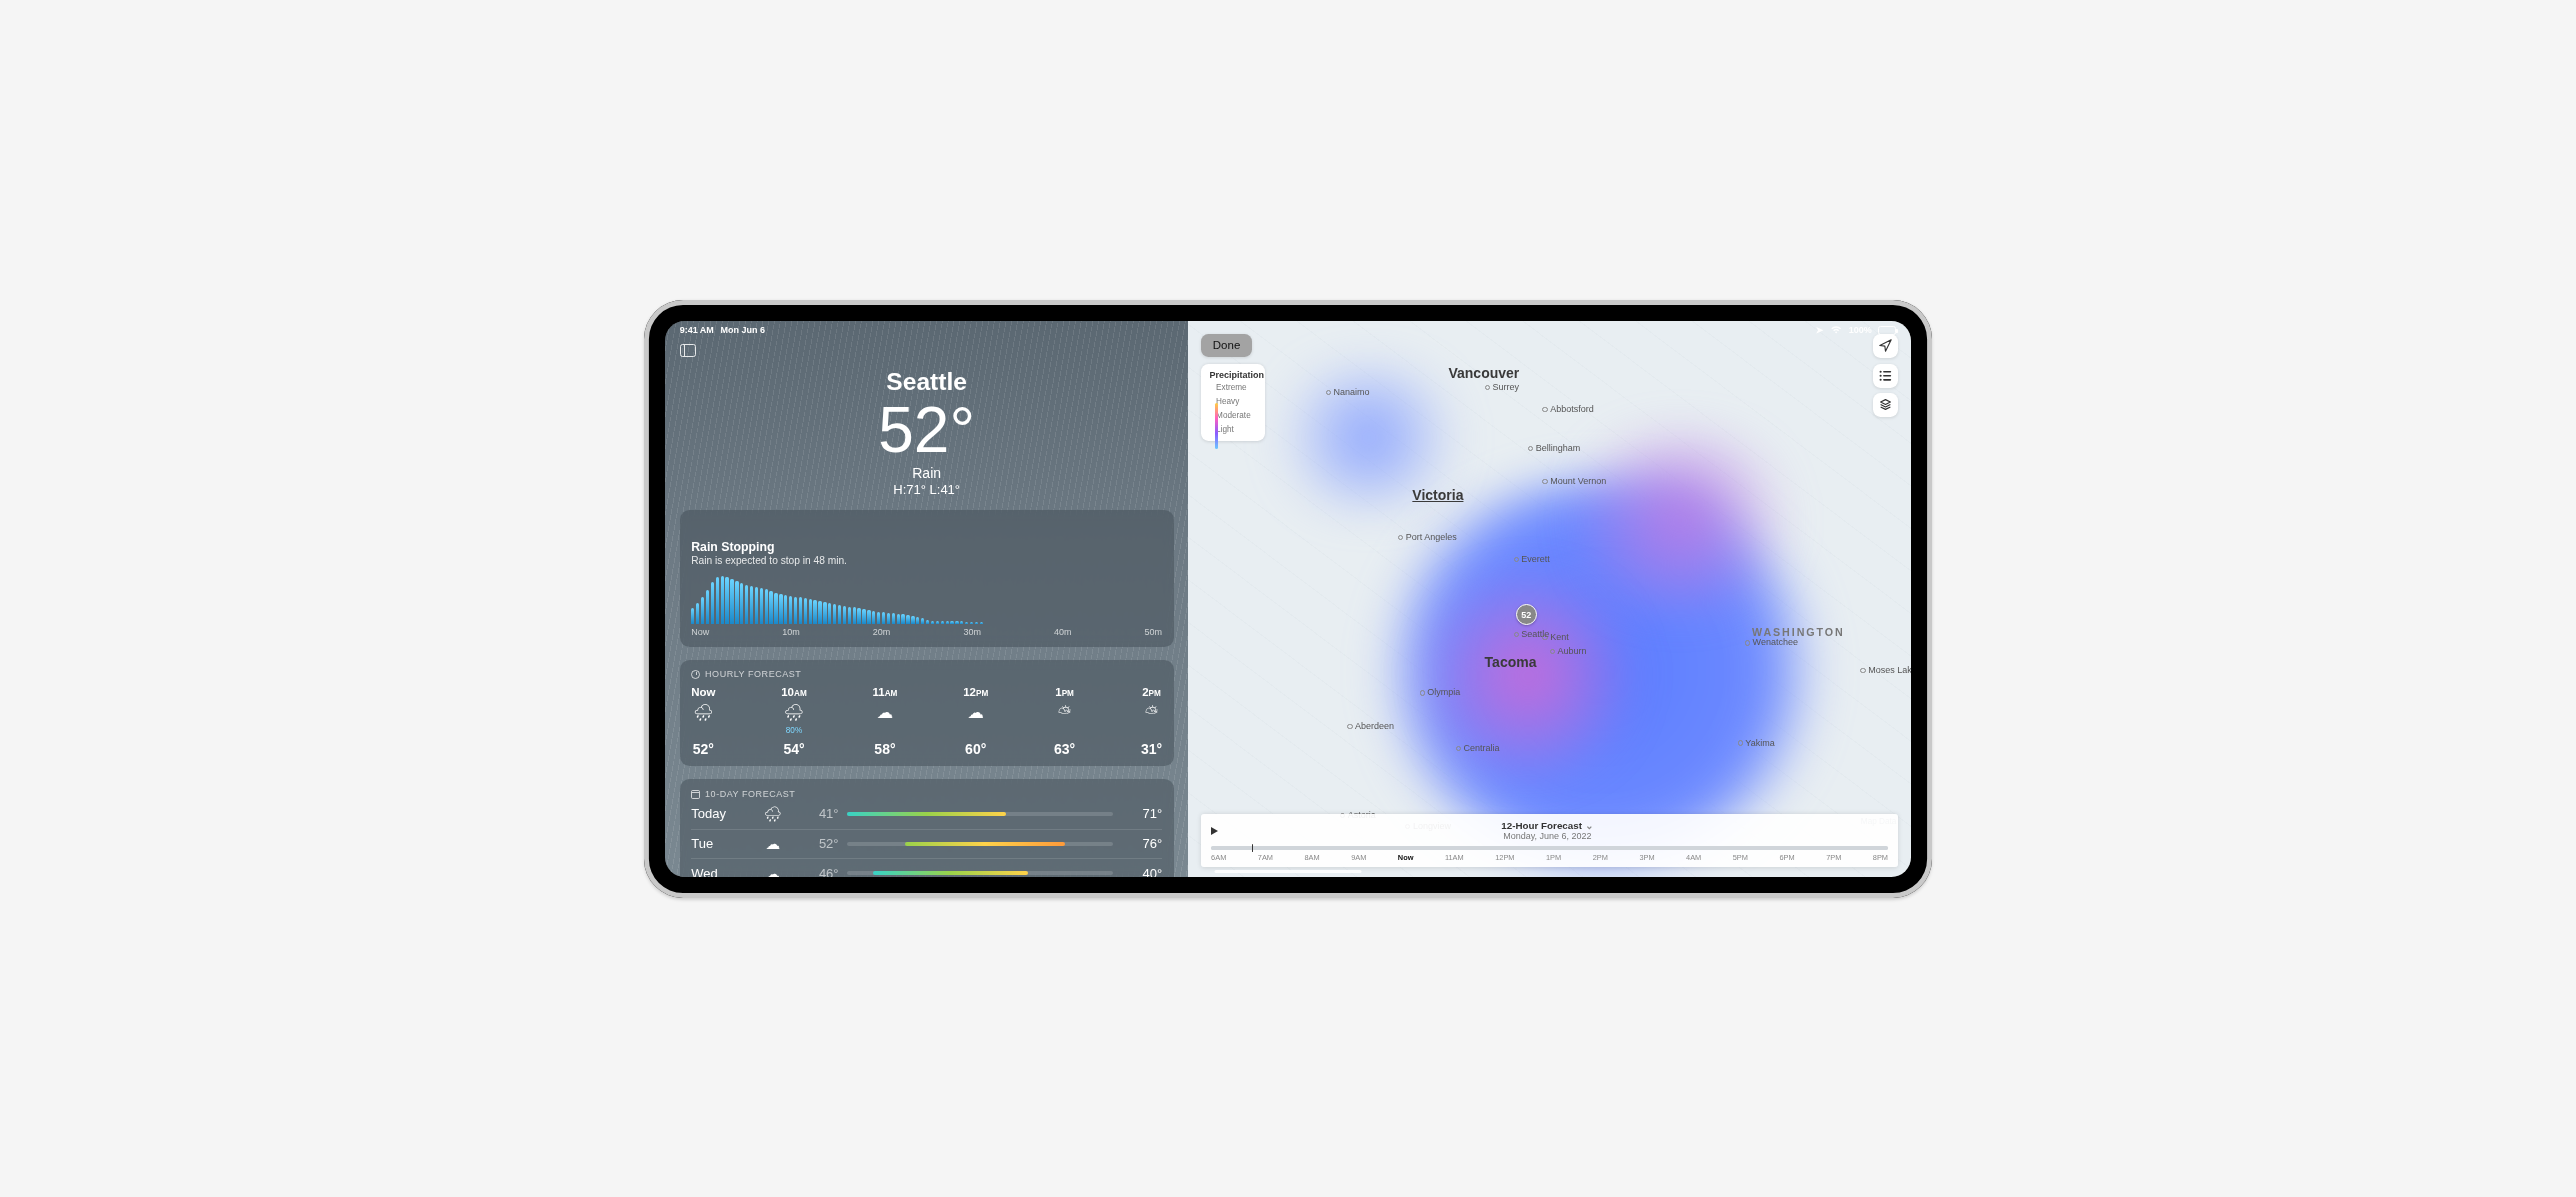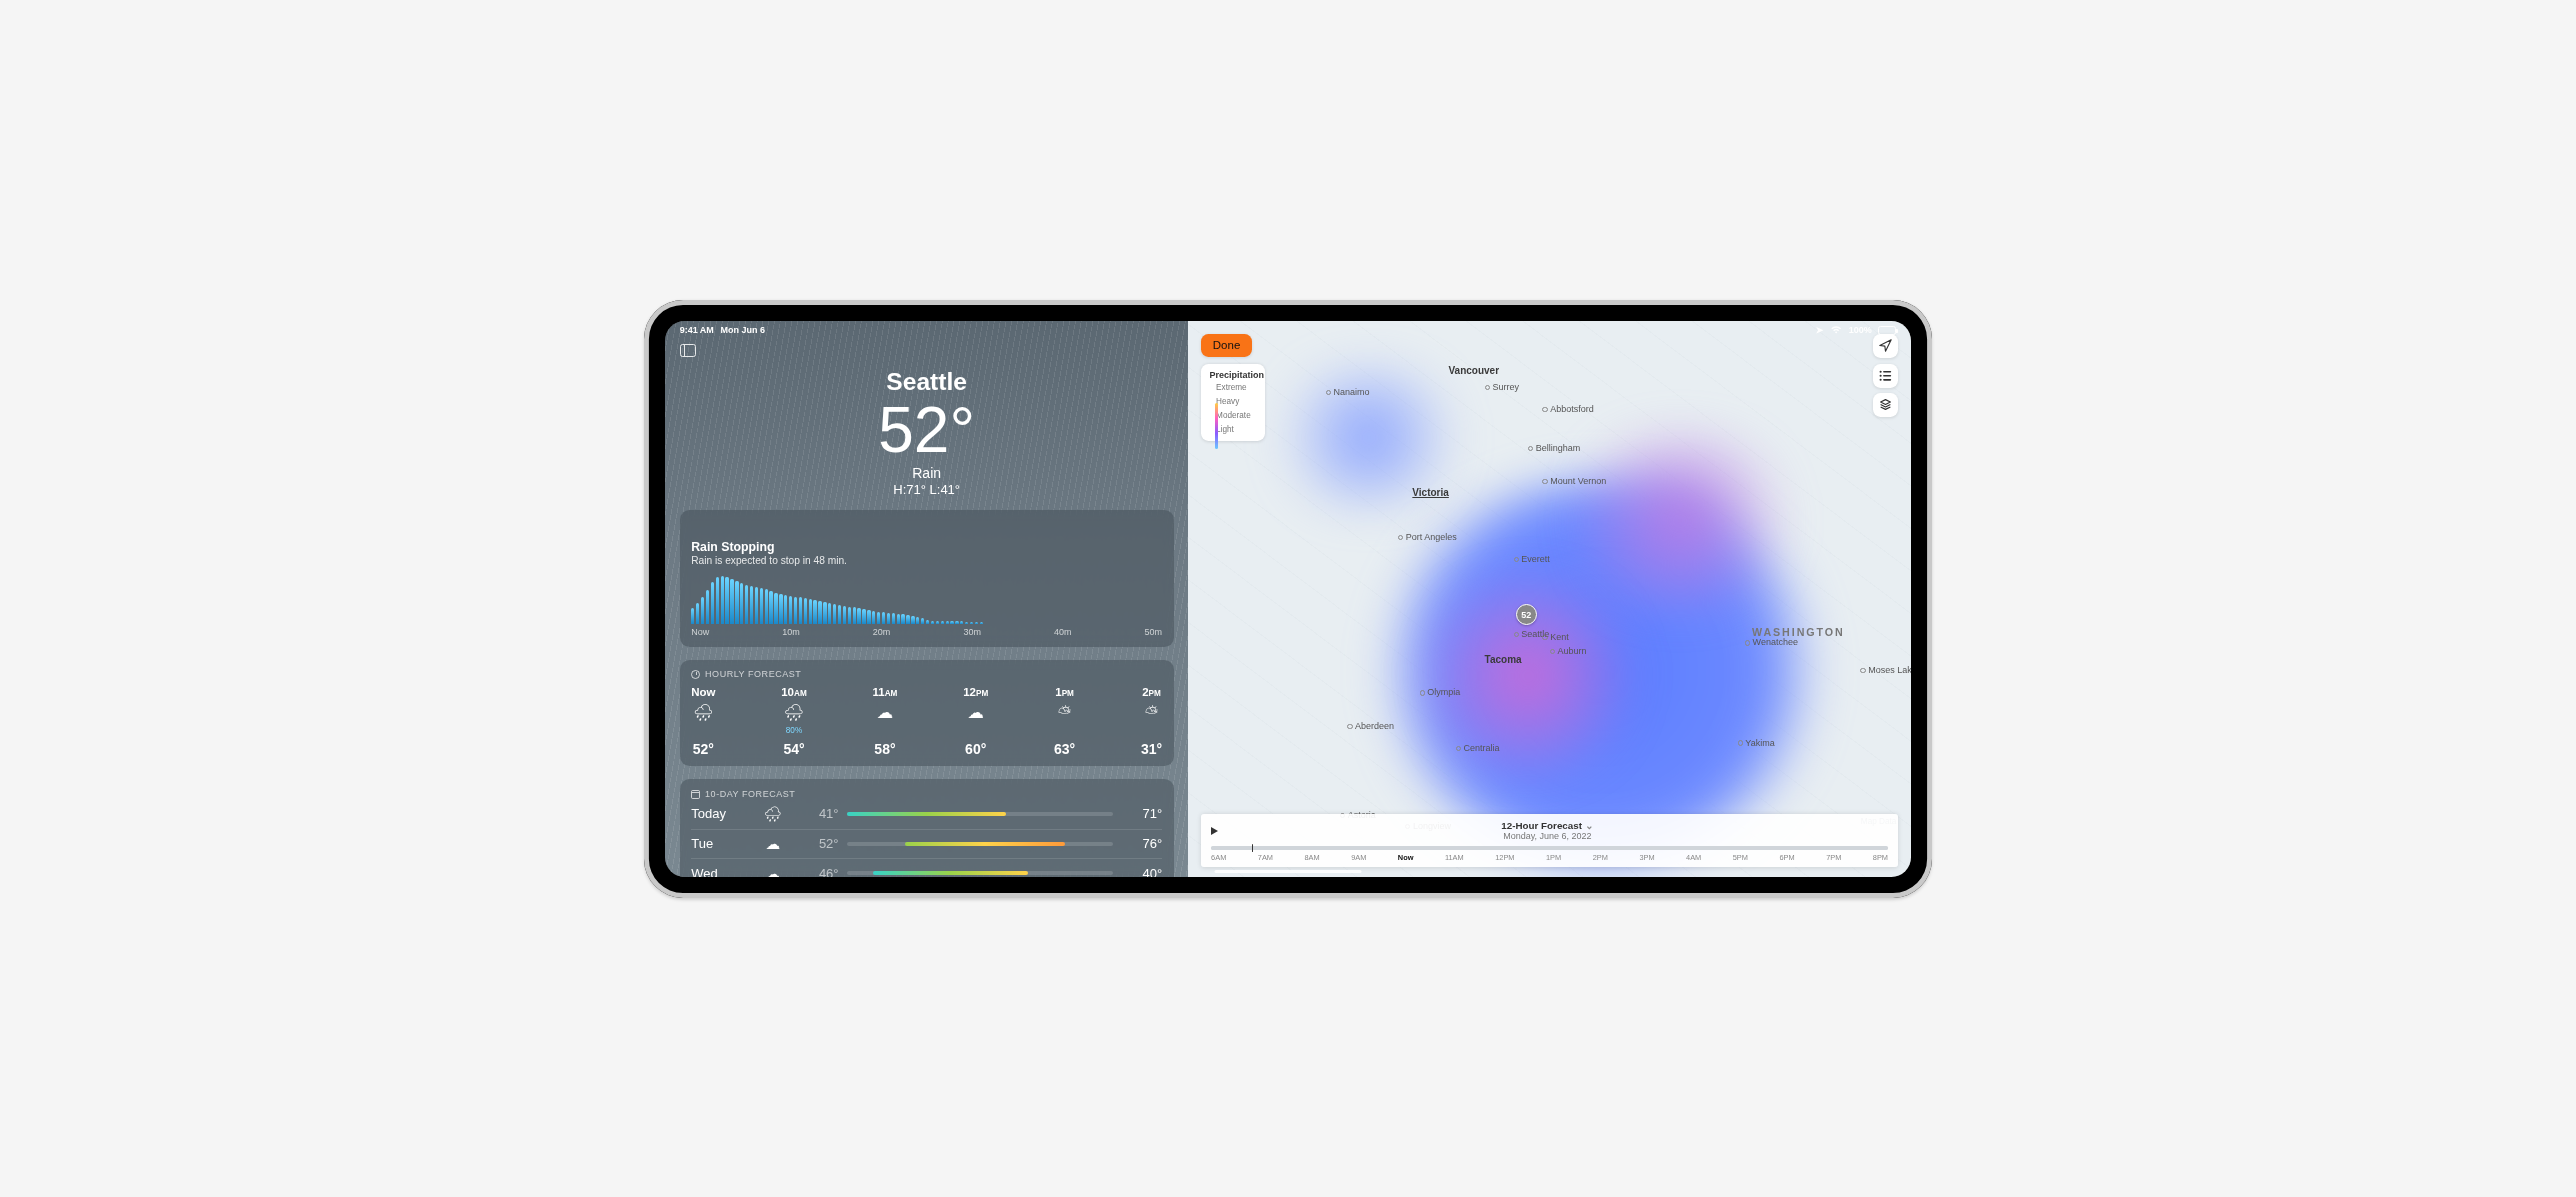--- a/index.html
+++ b/index.html
@@ -63,28 +63,28 @@
   .right-pane { flex:1; position:relative; background:#e8eef2; overflow:hidden; }
   .radar { position:absolute; inset:0; }
   .blob{position:absolute;border-radius:50%;filter:blur(21px);}
   .b1{left:26%;top:28%;width:62%;height:70%;background:radial-gradient(circle,#5a7cff 0%, #6d8aff 55%, rgba(109,138,255,0) 75%);}
   .b2{left:30%;top:46%;width:34%;height:36%;background:radial-gradient(circle,#c86bd9 0%, rgba(200,107,217,0) 70%);}
   .b3{left:50%;top:20%;width:36%;height:32%;background:radial-gradient(circle,#b47be6 0%, rgba(180,123,230,0) 70%);}
   .b4{left:10%;top:8%;width:30%;height:26%;background:radial-gradient(circle,#8aa3ff 0%, rgba(138,163,255,0) 70%);}
   .coast{position:absolute;inset:0;background:
      repeating-linear-gradient(37deg, rgba(160,175,185,0) 0 33px, rgba(160,175,185,.06) 33px 34px);}
 
-  .map-label{position:absolute;font-size:10px;color:#3a3a3a;font-weight:600;white-space:nowrap;}
+  .map-label{position:absolute;font-size:14px;color:#3a3a3a;font-weight:600;white-space:nowrap;}
   .map-label.small{font-size:9px;font-weight:500;color:#555;}
   .map-label.small::before{content:'';display:inline-block;width:3.3px;height:3.3px;border:0.8px solid #888;border-radius:50%;margin-right:2.5px;vertical-align:middle;}
   .state-label{position:absolute;font-size:10.7px;letter-spacing:.18em;color:#777;font-weight:600;}
 
   .pin{position:absolute;width:21px;height:21px;border-radius:50%;background:#888;border:1.6px solid #fff;display:flex;align-items:center;justify-content:center;color:#fff;font-size:9px;font-weight:700;box-shadow:0 0.8px 2.5px rgba(0,0,0,.3);}
 
-  .done-btn{position:absolute;top:13px;left:13px;background:#f97316;border-radius:7.4px;padding:5.7px 11.5px;font-size:11.5px;font-weight:500;color:#111;box-shadow:0 0.8px 3.3px rgba(0,0,0,.12);}
+  .done-btn{position:absolute;top:13px;left:13px;background:#a3a3a3;border-radius:7.4px;padding:5.7px 11.5px;font-size:11.5px;font-weight:500;color:#111;box-shadow:0 0.8px 3.3px rgba(0,0,0,.12);}
   .legend{position:absolute;top:43px;left:13px;background:#fff;border-radius:7.4px;padding:6.6px 8.2px;font-size:8.2px;color:#777;box-shadow:0 0.8px 3.3px rgba(0,0,0,.12);width:64px;}
   .legend-title{font-size:9px;font-weight:600;color:#333;margin-bottom:3.3px;}
   .lg-grad{width:2.5px;height:46px;border-radius:1.6px;background:linear-gradient(180deg,#ffcf3f,#ff5fbf 33%,#8a5cff 66%,#6bc8ff);position:absolute;left:5.7px;top:19.7px;}
   .legend-labels{margin-left:6.6px;display:flex;flex-direction:column;gap:4.9px;}
 
   .map-btn{position:absolute;right:13px;width:24.6px;height:24.6px;background:#fff;border-radius:7.4px;display:flex;align-items:center;justify-content:center;box-shadow:0 0.8px 3.3px rgba(0,0,0,.12);color:#333;}
   .mb1{top:13px;} .mb2{top:43px;} .mb3{top:72px;}
 
   .timeline{position:absolute;left:13px;right:13px;bottom:9.8px;background:rgba(255,255,255,.92);border-radius:3px;padding:6.6px 9.8px 4.9px 9.8px;box-shadow:0 0.8px 4.9px rgba(0,0,0,.12);}
   .tl-top{display:flex;align-items:center;gap:11.5px;}

